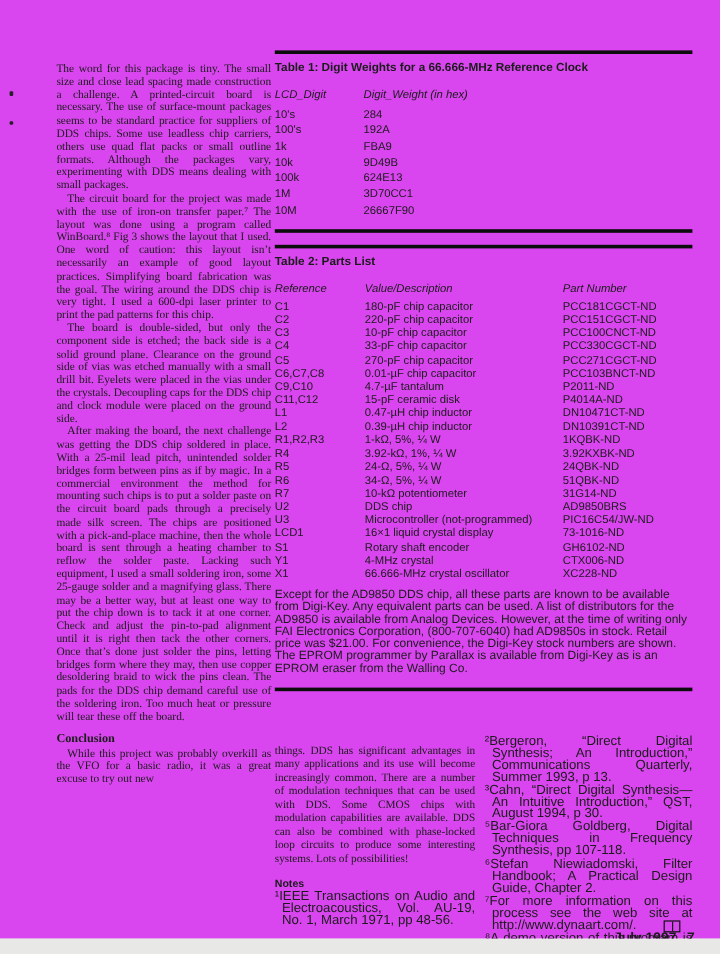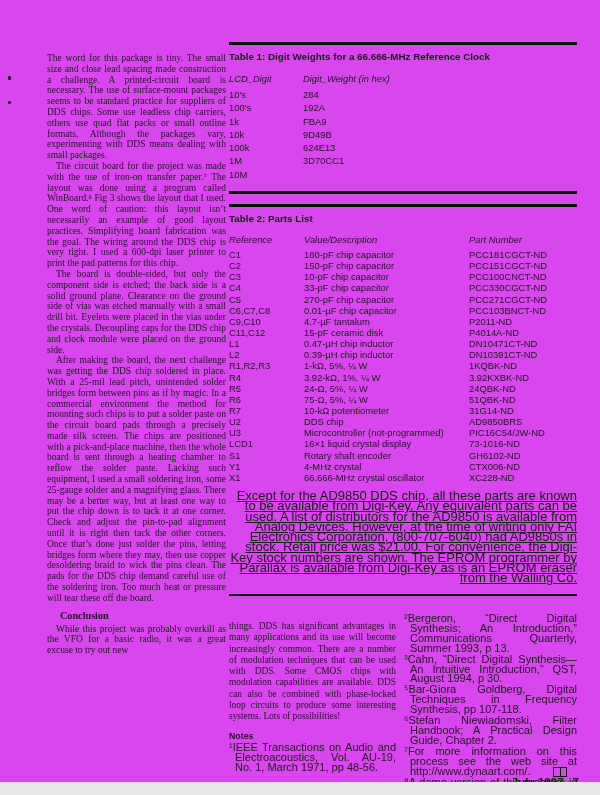--- a/index.html
+++ b/index.html
@@ -14,21 +14,21 @@
   
   .left-col {
     position:absolute; left:47px; top:53px; width:179px;
     font-size:9.5px; line-height:10.8px; text-align:justify;
   }
   .left-col p, .mid-col p { margin:0; }
   .body-wrap p { text-indent:9px; }
   .body-wrap p:first-of-type { text-indent:0; }
   .concl-wrap p { text-indent:9px; }
   .conclusion-h {
-    margin:6px 0 3px 13px; font-size:10.2px; font-weight:bold; line-height:11px;
+    margin:6px 0 3px 0; font-size:10.2px; font-weight:bold; line-height:11px;
     text-align:left;
   }
 
   
   .tbl { position:absolute; left:229px; width:348px; font-family:"Liberation Sans", sans-serif; }
   #table1 { top:42px; }
   #table2 { top:204px; }
   .rule-heavy { height:3px; background:#0c0c0c; }
   .rule-bottom { height:2.5px; background:#0c0c0c; }
   .tbl-title { margin-top:6px; font-size:9.8px; font-weight:bold; line-height:12px; }
@@ -36,21 +36,21 @@
   .t2-grid { display:grid; grid-template-columns:75px 165px 1fr; }
   .tbl-head { font-style:italic; font-size:9.4px; line-height:11px; }
   #table1 .tbl-head { margin-top:10px; }
   #table2 .tbl-head { margin-top:9px; }
   #table1 .tbl-body { margin-top:4px; }
   #table2 .tbl-body { margin-top:4px; }
   .t1-row { height:13.3px; font-size:9.4px; line-height:13.3px; }
   .t2-row { height:11.15px; font-size:9.4px; line-height:11.15px; white-space:nowrap; }
   #table1 .rule-bottom { margin-top:10px; }
   #table2 .rule-bottom { margin-top:10px; }
-  .tbl-note { margin-top:8px; font-size:13px; line-height:10.3px; text-align:right;text-decoration:underline; }
+  .tbl-note { margin-top:8px; font-size:10px; line-height:10.3px; text-align:left; }
 
   
   .mid-col {
     position:absolute; left:229px; top:621px; width:167px;
     font-size:9.4px; line-height:11.3px; text-align:justify;
   }
   .notes-h {
     margin:8px 0 1px 0;
     font-family:"Liberation Sans", sans-serif; font-size:8.8px; font-weight:bold;
     text-align:left;
@@ -141,20 +141,21 @@
           <span>624E13</span>
         </div>
 
         <div class="t1-grid t1-row">
           <span>1M</span>
           <span>3D70CC1</span>
         </div>
 
         <div class="t1-grid t1-row">
           <span>10M</span>
+          <span>26667F90</span>
         </div>
       </div>
     <div class="rule-bottom"></div>
   </div>
 
   <div class="tbl" id="table2">
     <div class="rule-heavy"></div>
     <div class="tbl-title">Table 2: Parts List</div>
     <div class="t2-grid tbl-head">
       <span>Reference</span>
@@ -164,21 +165,21 @@
     <div class="tbl-body">
 
         <div class="t2-grid t2-row">
           <span>C1</span>
           <span>180-pF chip capacitor</span>
           <span>PCC181CGCT-ND</span>
         </div>
 
         <div class="t2-grid t2-row">
           <span>C2</span>
-          <span>150-pF chip capacitor</span>
+          <span>220-pF chip capacitor</span>
           <span>PCC151CGCT-ND</span>
         </div>
 
         <div class="t2-grid t2-row">
           <span>C3</span>
           <span>10-pF chip capacitor</span>
           <span>PCC100CNCT-ND</span>
         </div>
 
         <div class="t2-grid t2-row">
@@ -236,21 +237,21 @@
         </div>
 
         <div class="t2-grid t2-row">
           <span>R5</span>
           <span>24-Ω, 5%, ¼ W</span>
           <span>24QBK-ND</span>
         </div>
 
         <div class="t2-grid t2-row">
           <span>R6</span>
-          <span>75-Ω, 5%, ¼ W</span>
+          <span>34-Ω, 5%, ¼ W</span>
           <span>51QBK-ND</span>
         </div>
 
         <div class="t2-grid t2-row">
           <span>R7</span>
           <span>10-kΩ potentiometer</span>
           <span>31G14-ND</span>
         </div>
 
         <div class="t2-grid t2-row">

